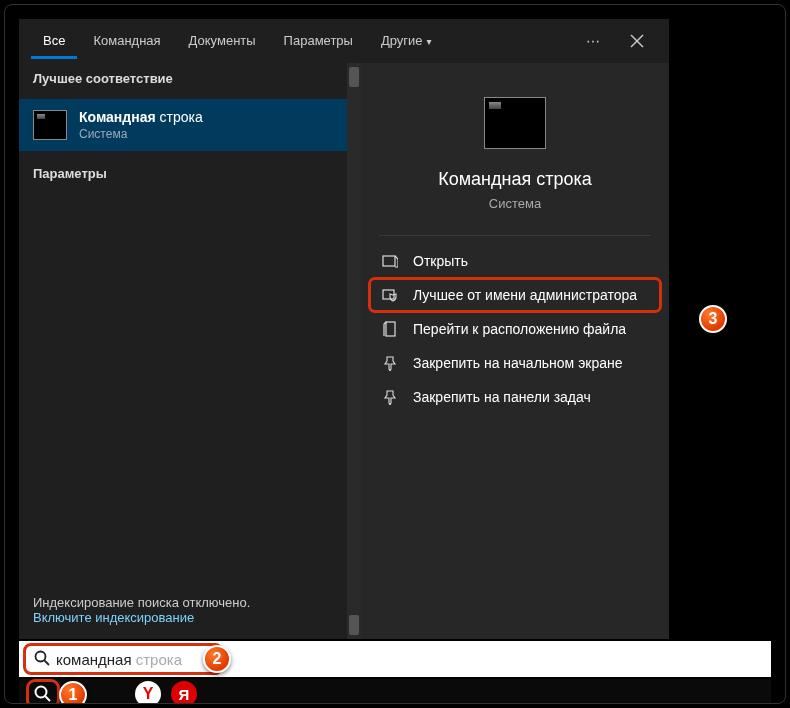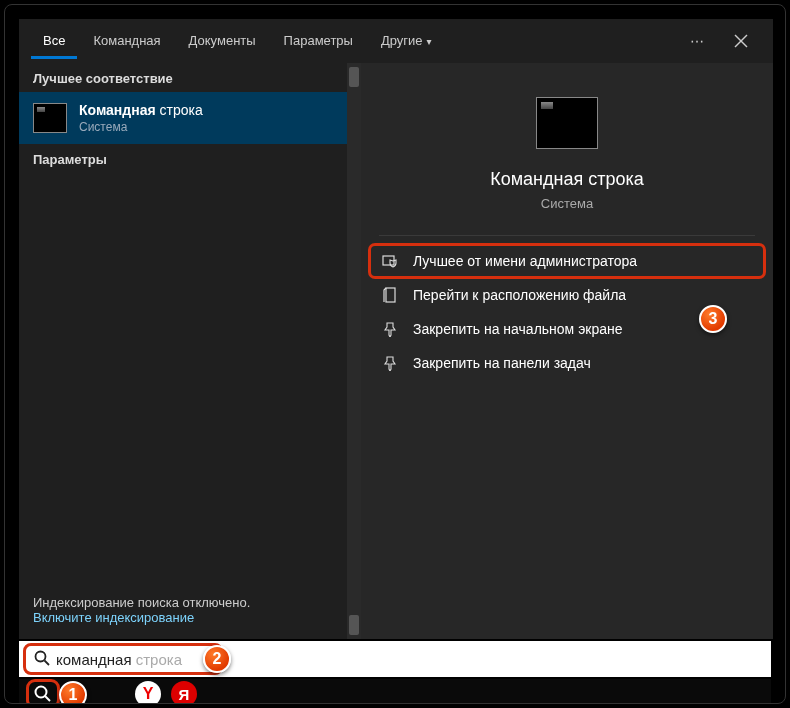--- a/index.html
+++ b/index.html
@@ -15,21 +15,21 @@
 }
 .frame {
   position: absolute; inset: 4px;
   border: 1px solid #333;
   border-radius: 8px;
   overflow: hidden;
 }
 .search-window {
   position: absolute;
   left: 14px; top: 14px;
-  width: 754px; height: 620px;
+  width: 650px; height: 620px;
   background: #1f1f1f;
   display: flex;
   flex-direction: column;
 }
 .top-tabs {
   display: flex; align-items: center;
   height: 44px; padding: 0 12px;
   gap: 4px;
 }
 .tab {
@@ -43,20 +43,21 @@
 .tab .chev { margin-left: 4px; font-size: 10px; }
 .top-spacer { flex: 1; }
 .top-icon { width: 40px; height: 40px; display: flex; align-items: center; justify-content: center; color: #ccc; cursor: pointer; }
 .top-icon svg { width: 14px; height: 14px; }
 
 .body-area { flex: 1; display: flex; min-height: 0; }
 .left-panel {
   width: 342px; background: #1f1f1f;
   display: flex; flex-direction: column;
   position: relative;
+  gap: 7px;
 }
 .scrollbar {
   position: absolute; right: 0; top: 0; width: 14px; height: 100%;
   background: #2a2a2a;
 }
 .scroll-thumb { position: absolute; left: 2px; right: 2px; top: 4px; height: 20px; background: #555; border-radius: 2px; }
 .scroll-thumb.bottom { top: auto; bottom: 4px; }
 
 .section-header {
   padding: 8px 14px 6px;
@@ -216,20 +217,29 @@
           <div class="scroll-thumb bottom"></div>
         </div>
       </div>
 
       <div class="right-panel">
         <div class="preview-icon"></div>
         <div class="preview-title">Командная строка</div>
         <div class="preview-sub">Система</div>
         <div class="preview-divider"></div>
         <div class="action-list">
+          <div class="action">
+            <span class="aicon">
+                <svg width="16" height="16" viewBox="0 0 16 16">
+                  <rect x="1" y="3" width="12" height="10" fill="none" stroke="#ddd" stroke-width="1.2"></rect>
+                  <path d="M13 3 l3 3 v8 h-3" fill="none" stroke="#ddd" stroke-width="1.2"></path>
+                </svg>
+              </span>
+            <span class="atxt">Открыть</span>
+          </div>
           <div class="action highlighted">
             <span class="aicon">
                 <svg width="16" height="16" viewBox="0 0 16 16">
                   <rect x="1" y="3" width="11" height="9" fill="none" stroke="#ddd" stroke-width="1.2"></rect>
                   <path d="M11 8 l3-1 v3 q0 3-3 4 q-3-1-3-4 v-3 z" fill="none" stroke="#ddd" stroke-width="1.1"></path>
                 </svg>
               </span>
             <span class="atxt">Лучшее от имени администратора</span>
           </div>
           <div class="action">

